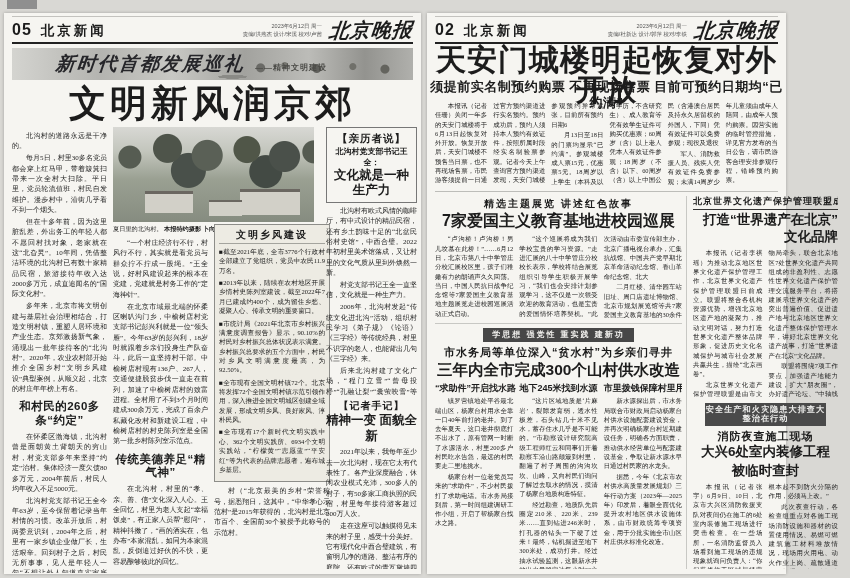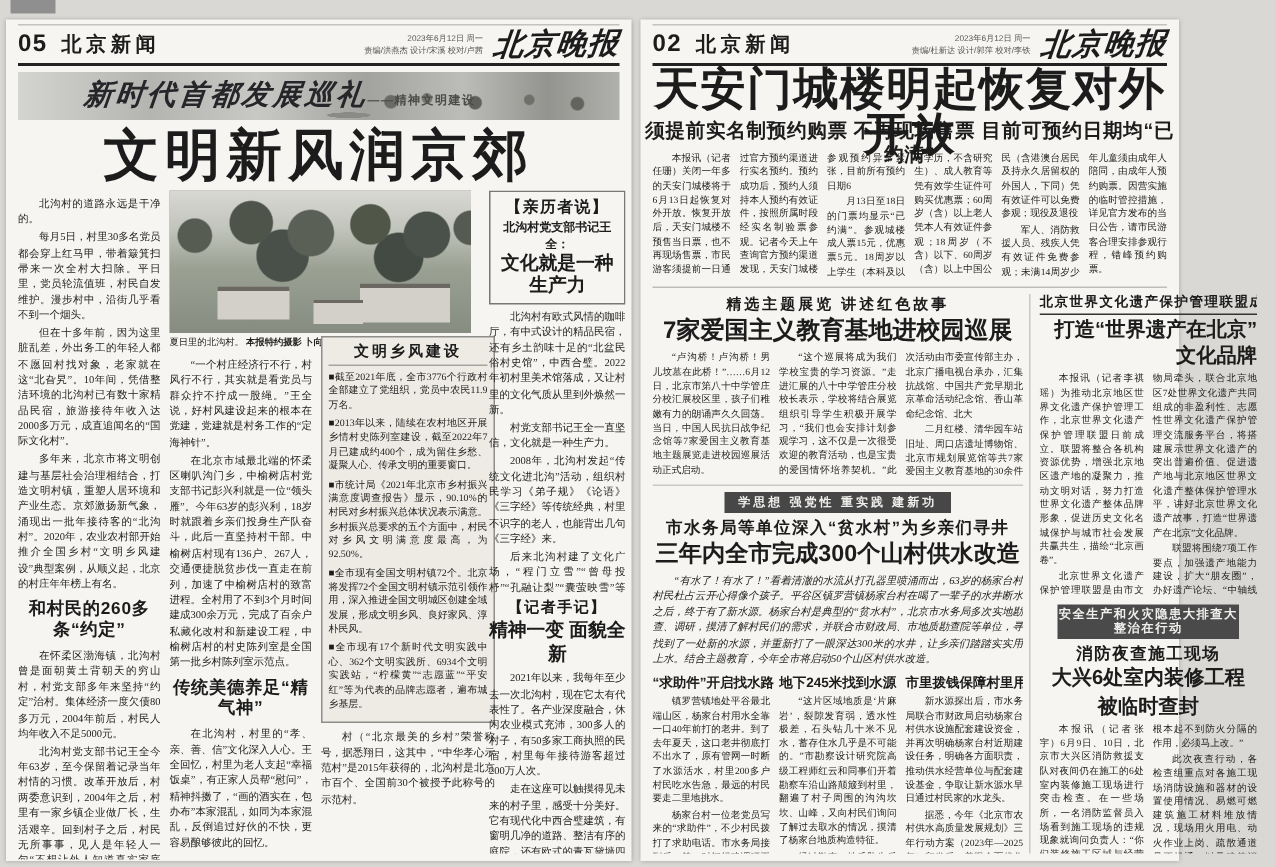--- a/index.html
+++ b/index.html
@@ -25,21 +25,21 @@
     background:linear-gradient(90deg,#d4d4d0 0%,#b4b4b0 22%,#c8c8c4 40%,#a2a29e 58%,#bcbcb8 74%,#93938f 88%,#b0b0ac 100%);}
   .banner:after{content:"";position:absolute;inset:0;background:
     radial-gradient(circle at 62% 62%, #6a6a66 4px, transparent 5px),
     radial-gradient(circle at 68% 55%, #75756f 3px, transparent 4px),
     radial-gradient(circle at 76% 64%, #5f5f5b 4px, transparent 5px),
     radial-gradient(circle at 85% 58%, #70706a 3px, transparent 4px),
     radial-gradient(circle at 93% 66%, #64645e 4px, transparent 5px),
     radial-gradient(ellipse at 55% 90%, #8a8a86 14px, transparent 15px);}
   .banner-title{position:relative;z-index:2;font:900 19px/32px var(--serif);font-style:italic;color:#26262a;
     margin-left:44px;letter-spacing:2px;transform:skewX(-6deg);display:inline-block;}
-  .banner-sub{position:relative;z-index:2;font:700 8px/32px var(--sans);color:#4c4c48;letter-spacing:1px;text-align:right;}
+  .banner-sub{position:relative;z-index:2;font:700 8px/32px var(--sans);color:#4c4c48;margin-left:10px;letter-spacing:1px;text-align:right;}
   .headlineL{position:absolute;left:0;right:0;top:72px;margin:0;text-align:center;
     font:900 37px/1 var(--sans);letter-spacing:4px;}
   
   .para{font-size:7px;line-height:1.48;text-align:justify;text-indent:2em;margin:0 0 1.5px;}
   .kai{color:#222;}
   .sub{font:800 11.5px/1.2 var(--sans);text-align:center;margin:6px 0 4px;letter-spacing:.5px;}
   .colA{position:absolute;left:8px;top:118px;width:95px;height:442px;overflow:hidden;}
   .photo{position:absolute;left:109px;top:114px;width:201px;height:95px;overflow:hidden;background:#98a090;}
   .ph-sky{position:absolute;inset:0;background:linear-gradient(180deg,#d8d8d4 0%,#c2c5bc 26%,#9aa092 55%,#868c80 100%);}
   .ph-trees{position:absolute;left:-4px;right:-4px;top:4px;height:58px;background:
@@ -242,21 +242,20 @@
     <div class="titleA">7家爱国主义教育基地进校园巡展</div>
     <div class="cols3">
         <p class="para">“卢沟桥！卢沟桥！男儿坟墓在此桥！”……6月12日，北京市第八十中学管庄分校汇展校区里，孩子们稚嫩有力的朗诵声久久回荡。当日，中国人民抗日战争纪念馆等7家爱国主义教育基地主题展览走进校园巡展活动正式启动。</p>
         <p class="para">“这个巡展将成为我们学校宝贵的学习资源。”走进汇展的八十中学管庄分校校长表示，学校将结合展览组织引导学生积极开展学习，“我们也会安排计划参观学习，这不仅是一次很受欢迎的教育活动，也是宝贵的爱国情怀培养契机。”此次活动由市委宣传部主办，北京广播电视台承办，汇集抗战馆、中国共产党早期北京革命活动纪念馆、香山革命纪念馆、北大</p>
         <p class="para">二月红楼、清华园车站旧址、周口店遗址博物馆、北京市规划展览馆等共7家爱国主义教育基地的30余件展品走进学校，结合各教育基地的主题展览，设计了你是懂的主题展板，以巡回的方式进行，巡展覆盖教育基地走进校园活动，向学生讲述红色故事，直抵现场。</p>
       </div>
     <div class="hrule"></div>
     <div class="badge">学思想 强党性 重实践 建新功</div>
     <div class="kicker2">市水务局等单位深入“贫水村”为乡亲们寻井</div>
     <div class="titleB">三年内全市完成300个山村供水改造</div>
-    <div class="lead">“有水了！有水了！”看着清澈的水流从打孔器里喷涌而出，63岁的杨家台村村民杜占云开心得像个孩子。平谷区镇罗营镇杨家台村在喝了一辈子的水井断水之后，终于有了新水源。杨家台村是典型的“贫水村”，北京市水务局多次实地勘查、调研，摸清了解村民们的需求，并联合市财政局、市地质勘查院等单位，寻找到了一处新的水源，并重新打了一眼深达300米的水井，让乡亲们踏踏实实用上水。结合主题教育，今年全市将启动50个山区村供水改造。</div>
     <div class="subcols">
       <div class="subcol">
         <h4>“求助件”开启找水路</h4>
         <div>
             <p class="para">镇罗营镇地处平谷最北端山区，杨家台村用水全靠一口40年前打的老井。到了去年夏天，这口老井彻底打不出水了，原有管网一时断了水源活水，村里200多户村民吃水告急，最远的村民要走二里地挑水。</p>
             <p class="para">杨家台村一位老党员写来的“求助件”，不少村民拨打了求助电话。市水务局接到后，第一时间组建调研工作小组，开启了帮杨家台找水之路。</p>
           </div>
       </div>
       <div class="subcol">
         <h4>地下245米找到水源</h4>

